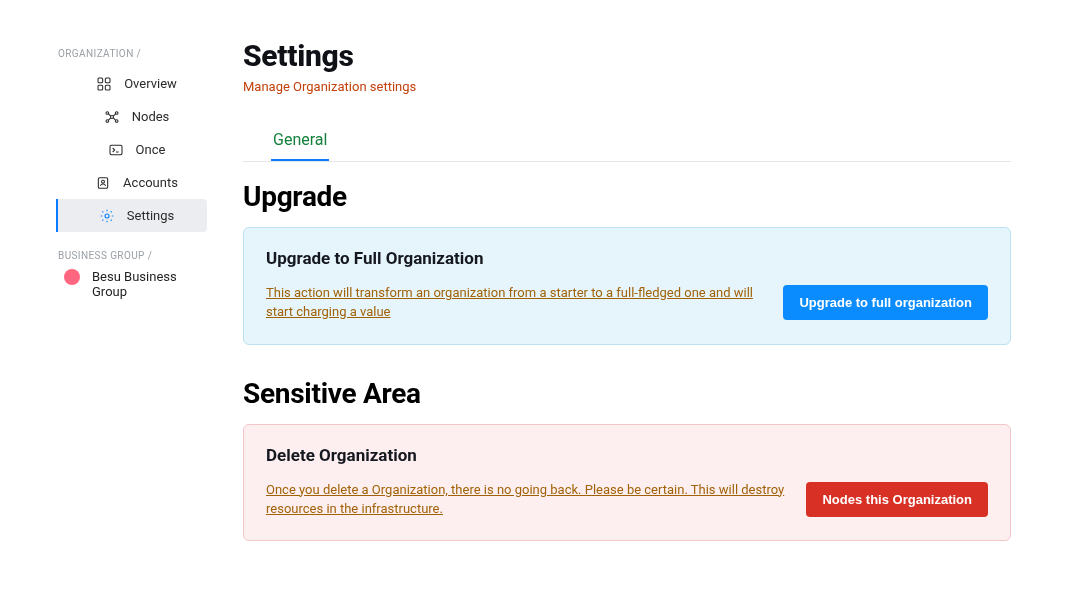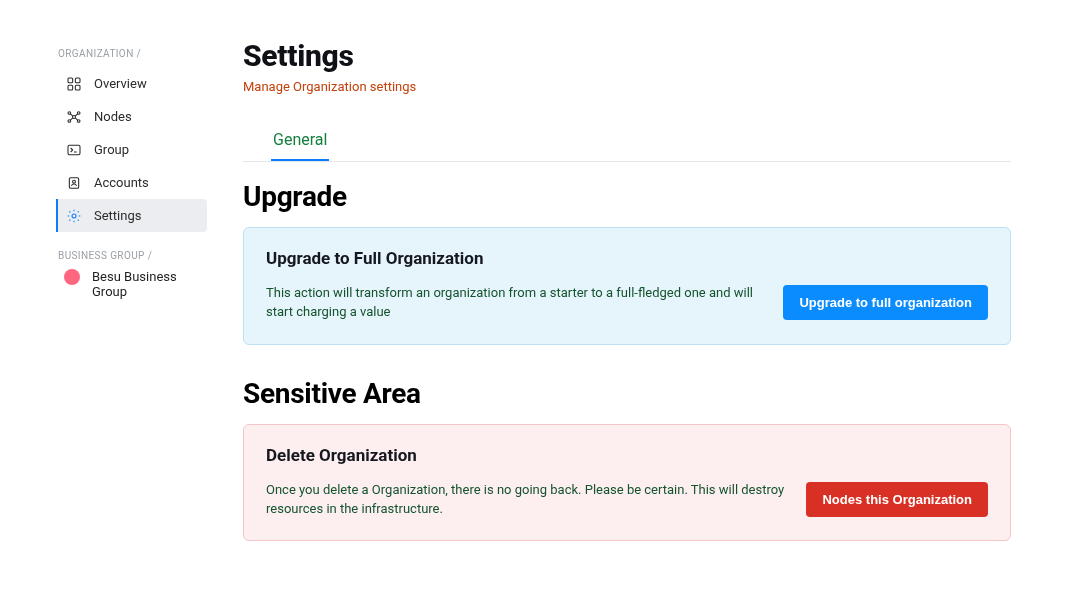--- a/index.html
+++ b/index.html
@@ -51,20 +51,21 @@
   .nav-list .nav-item {
     display:flex;
     align-items:center;
     height:33px;
     font-size:13px;
     color:#2b2b2b;
     cursor:pointer;
     border-left:2px solid transparent;
     padding-left:8px;
     border-radius:0 4px 4px 0;
+    justify-content:center;
   }
   .nav-list .nav-item.active {
     background:#ebedf0;
     border-left:2px solid #0a7cff;
   }
   .nav-list .nav-item.active .nav-icon svg { stroke:#0a7cff; }
   .nav-icon {
     width:16px;
     height:16px;
     display:flex;
@@ -143,22 +144,23 @@
     color:#161820;
   }
   .panel-row {
     display:flex;
     align-items:center;
     gap:18px;
   }
   .panel-text {
     font-size:13px;
     line-height:1.45;
-    color:#14532d;
+    color:#a16207;
     flex:1;
+    text-decoration:underline;
   }
   .btn {
     font-size:13px;
     font-weight:600;
     border:none;
     border-radius:4px;
     padding:10px 16px;
     cursor:pointer;
     color:#fff;
     white-space:nowrap;
@@ -205,21 +207,21 @@
       </div>
 
       <div class="nav-item">
         <span class="nav-icon">
           <svg viewBox="0 0 24 24">
               <rect x="3" y="5" width="18" height="14" rx="2"></rect>
               <polyline points="7 9 10 12 7 15"></polyline>
               <line x1="12" y1="15" x2="16" y2="15"></line>
             </svg>
         </span>
-        <span>Group</span>
+        <span>Once</span>
       </div>
 
       <div class="nav-item">
         <span class="nav-icon">
           <svg viewBox="0 0 24 24">
               <rect x="5" y="4" width="14" height="16" rx="2"></rect>
               <circle cx="12" cy="10" r="2.2"></circle>
               <path d="M8 16c1-1.8 2.5-2.6 4-2.6s3 .8 4 2.6"></path>
             </svg>
         </span>

